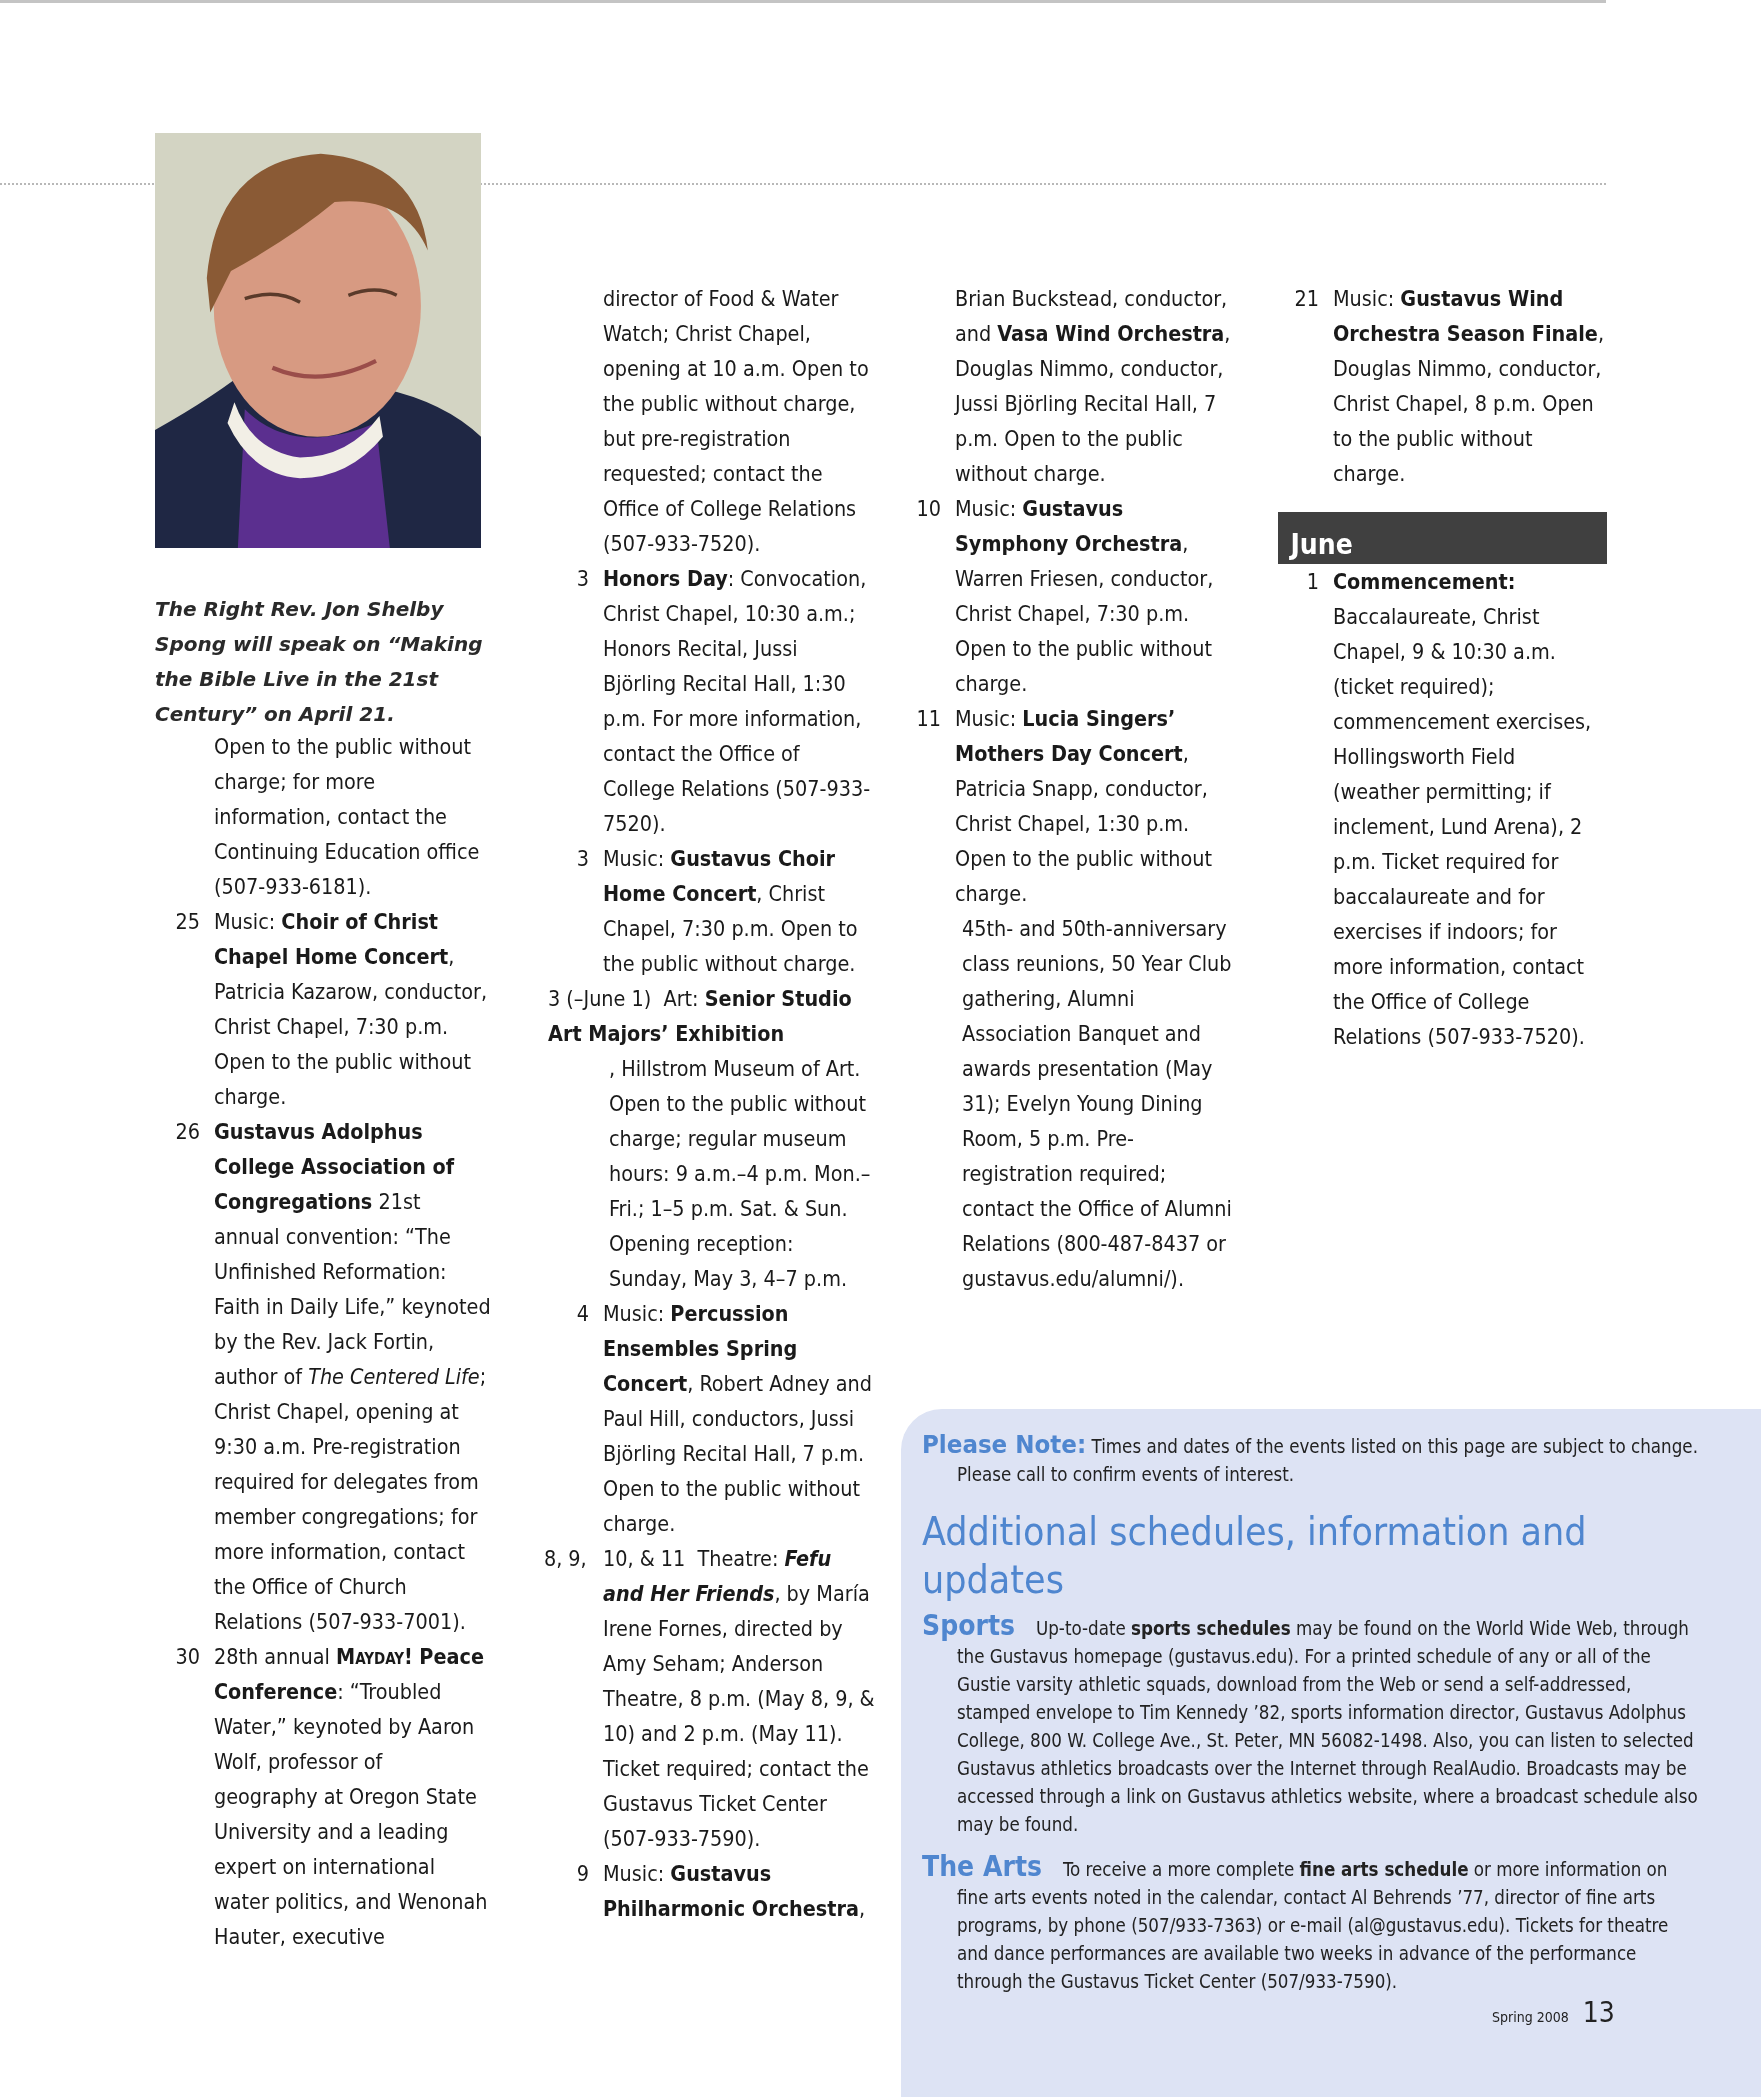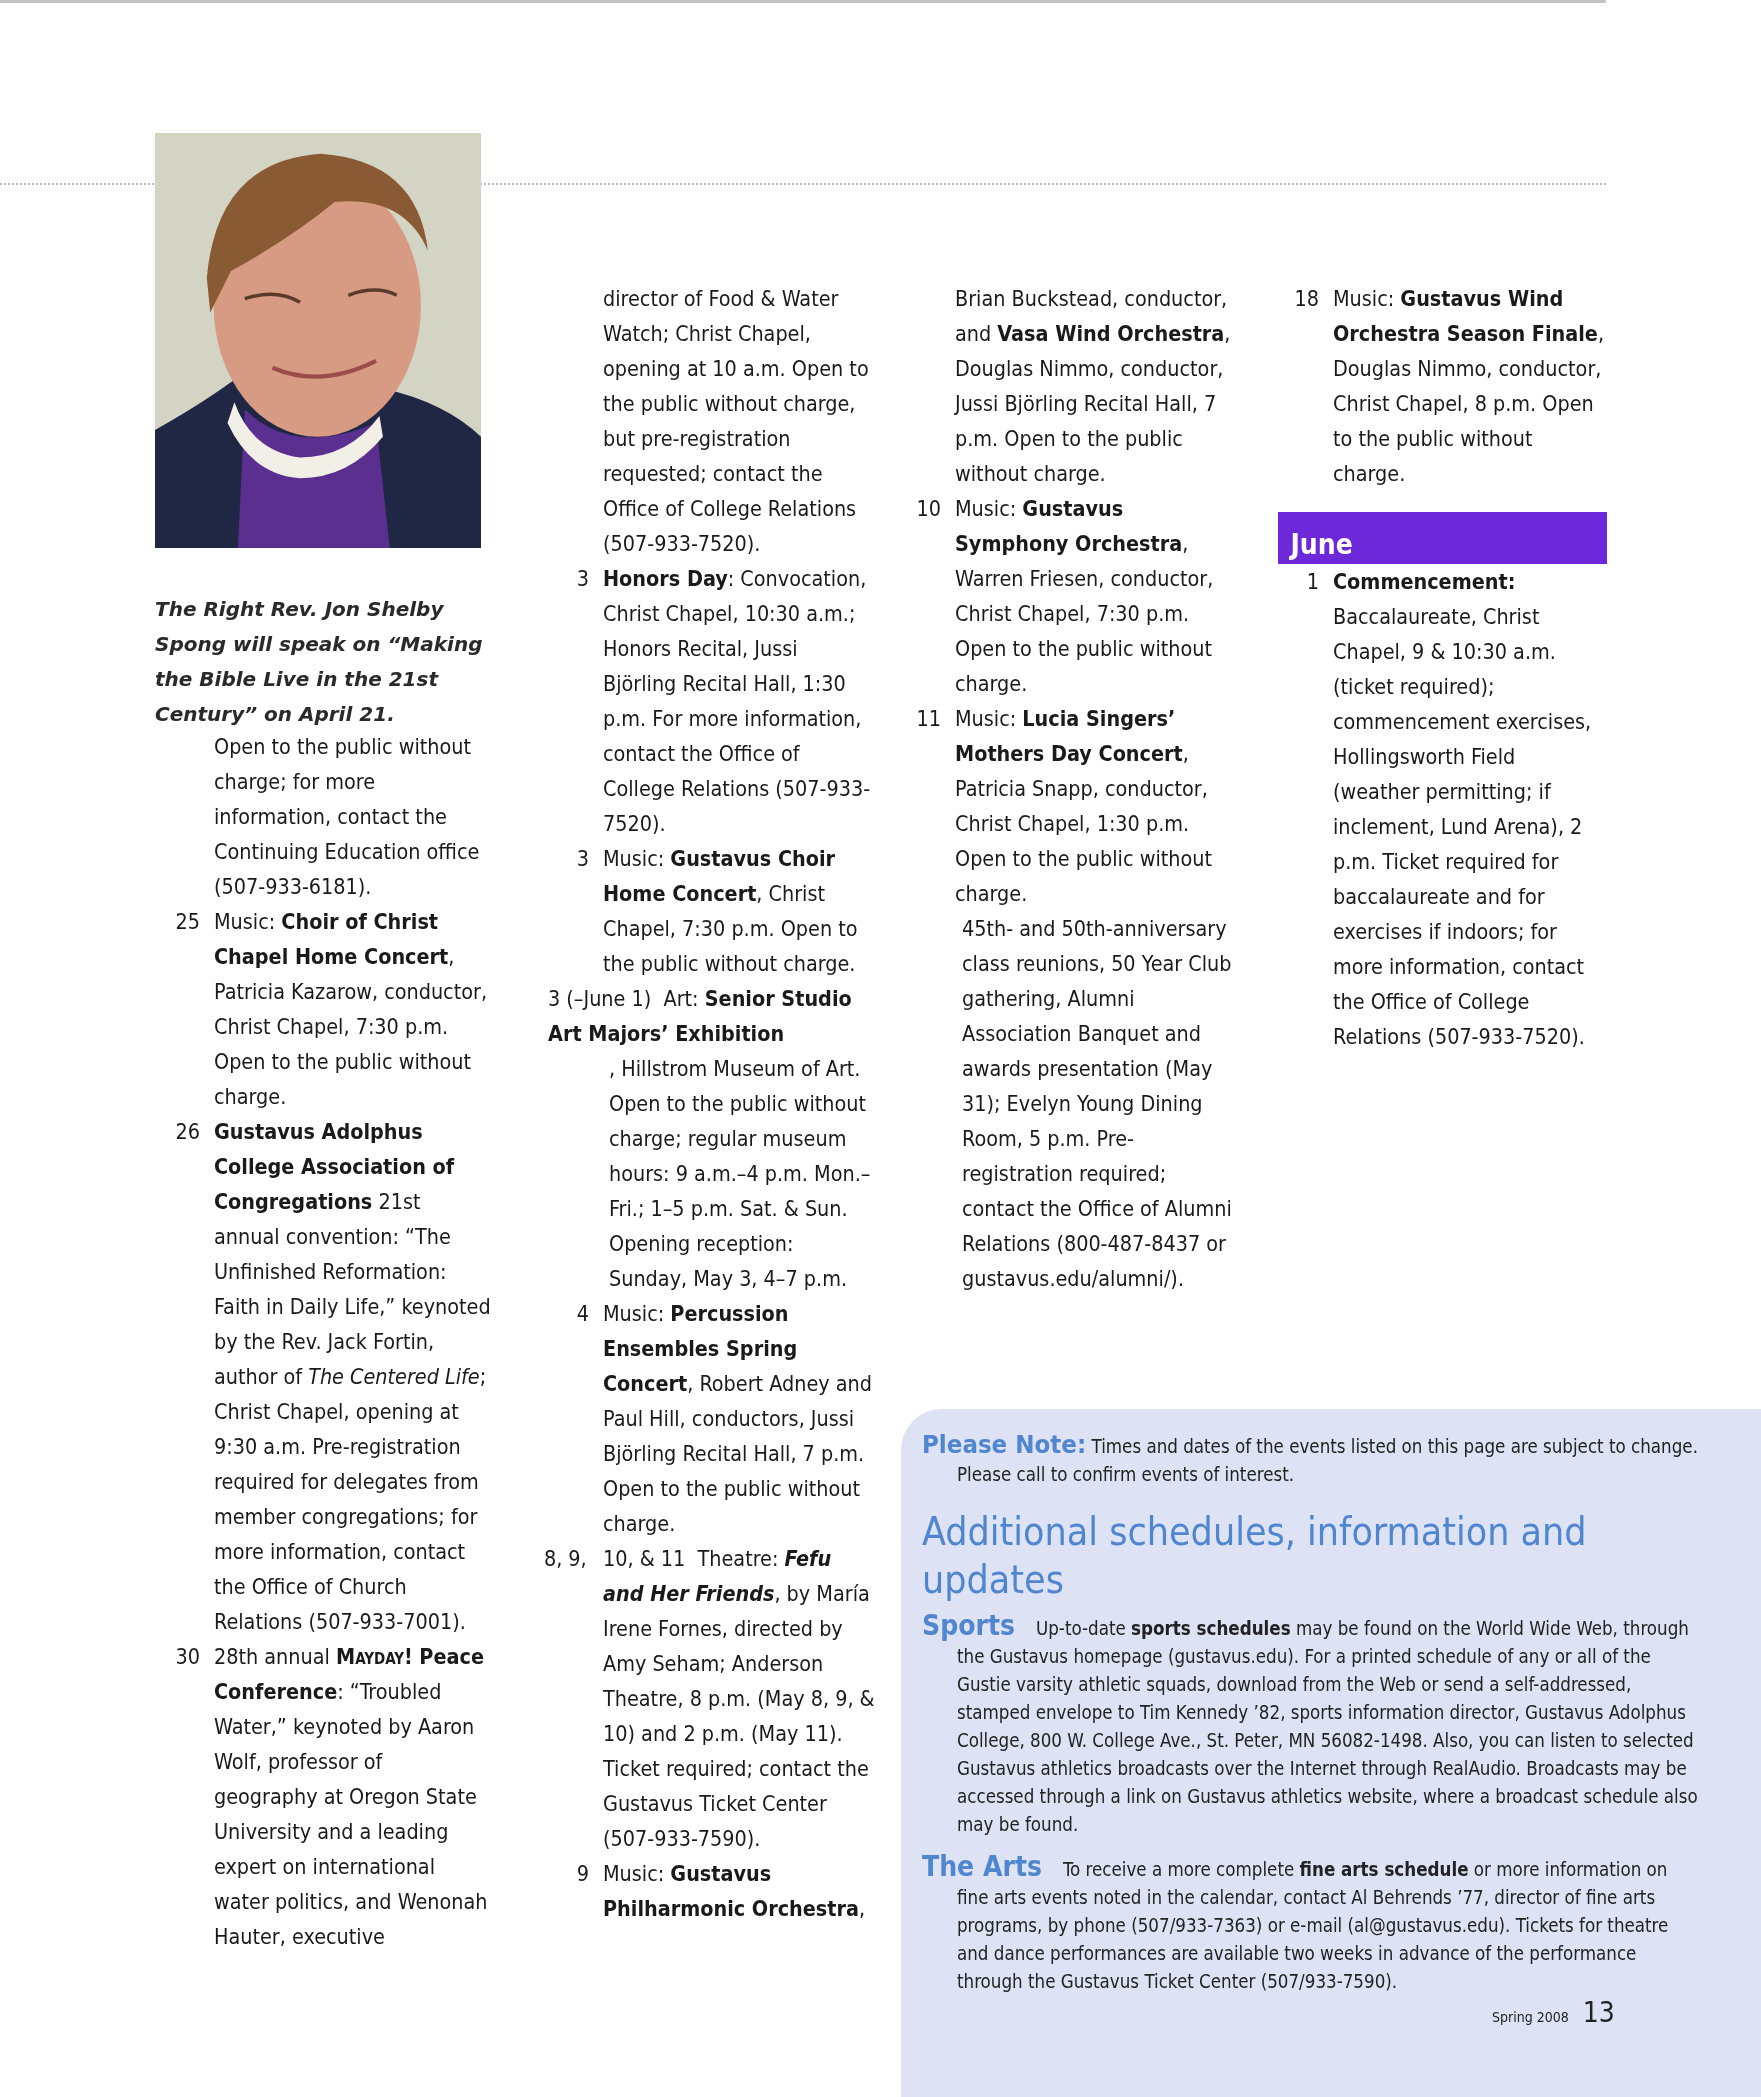--- a/index.html
+++ b/index.html
@@ -38,21 +38,21 @@
   .ev .d {
     position: absolute; left: 0; top: 0; width: 41px; text-align: right;
   }
   .ev.wide { padding-left: 0; }
   .ev.wide .first { display: block; }
   .ev.wide .rest { display: block; padding-left: 61px; }
   .ev.wide2 .rest { padding-left: 62px; }
   b { font-weight: bold; }
   .sc { font-variant: small-caps; }
   .month {
-    background: #6d28d9; color: #ffffff; font-weight: bold;
+    background: #404040; color: #ffffff; font-weight: bold;
     font-size: 28px; line-height: 35px; height: 52px;
     padding: 15px 0 0 12.4px; box-sizing: border-box;
     margin: 21px 0 0 0;
   }
   .col2 .month { margin-left: 0; }
   .note-panel {
     position: absolute; left: 901px; top: 1409px; width: 860px; height: 689px;
     background: #dde3f4; border-top-left-radius: 41px;
   }
   .note-inner {
@@ -167,21 +167,21 @@
     <span>Music: </span><b>Lucia Singers’ Mothers Day Concert</b><span>, Patricia Snapp, conductor, Christ Chapel, 1:30 p.m. Open to the public without charge.</span>
   </div>
 
   <div class="ev wide wide2">
     <span class="rest"> 45th- and 50th-anniversary class reunions, 50 Year Club gathering, Alumni Association Banquet and awards presentation (May 31); Evelyn Young Dining Room, 5 p.m. Pre-registration required; contact the Office of Alumni Relations (800-487-8437 or gustavus.edu/alumni/).</span>
   </div>
 </div>
 
 <div class="col col4">
   <div class="ev">
-    <span class="d">18</span>
+    <span class="d">21</span>
     <span>Music: </span><b>Gustavus Wind Orchestra Season Finale</b><span>, Douglas Nimmo, conductor, Christ Chapel, 8 p.m. Open to the public without charge.</span>
   </div>
 
   <div class="month">June</div>
 
   <div class="ev">
     <span class="d">1</span>
     <b>Commencement:</b><span> Baccalaureate, Christ Chapel, 9 &amp; 10:30 a.m. (ticket required); commencement exercises, Hollingsworth Field (weather permitting; if inclement, Lund Arena), 2 p.m. Ticket required for baccalaureate and for exercises if indoors; for more information, contact the Office of College Relations (507-933-7520).</span>
   </div>
 </div>

